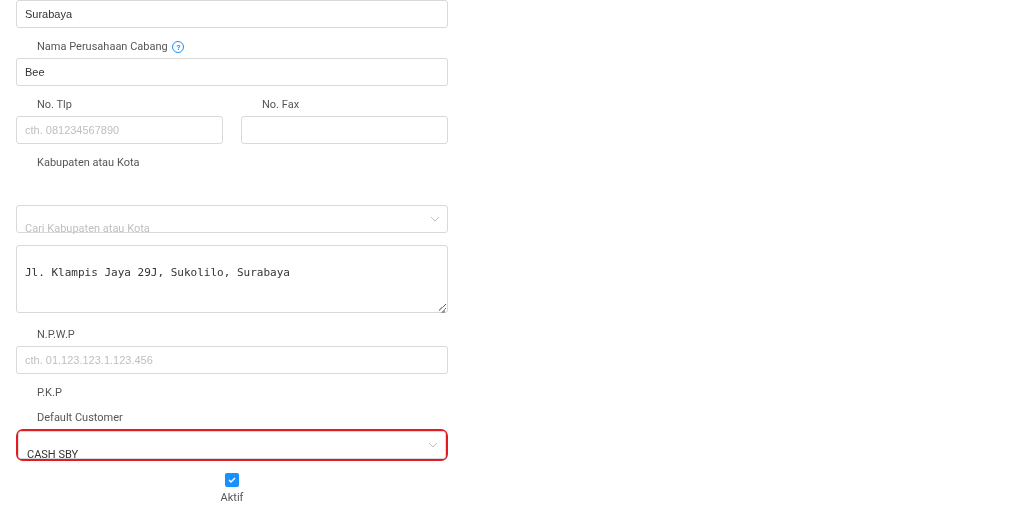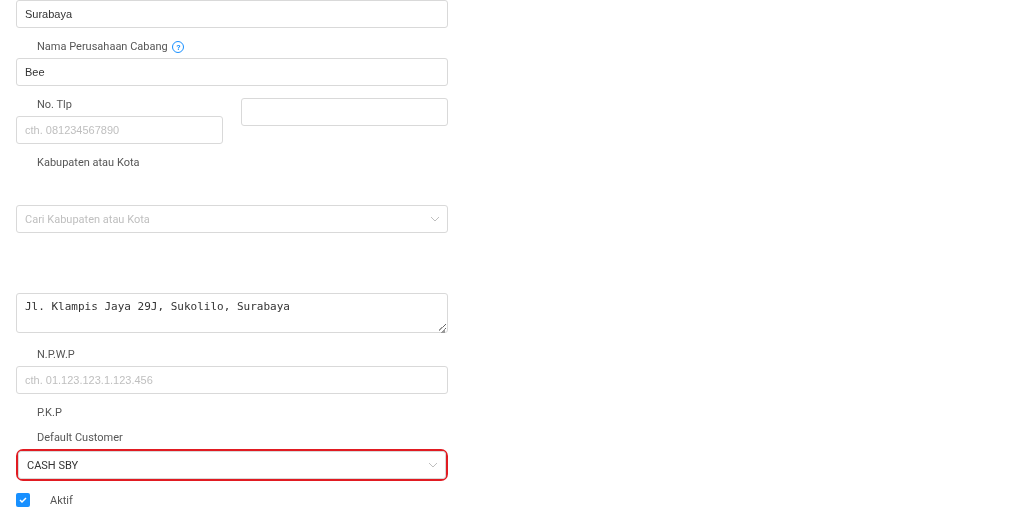--- a/index.html
+++ b/index.html
@@ -29,35 +29,34 @@
       border-radius: 50%;
       color: #1890ff;
       font-size: 8px;
       font-weight: bold;
       margin-left: 2px;
       vertical-align: middle;
     }
     .form-control {
       width: 100%;
       height: 28px;
-      padding: 4px 8px;
+      padding: 13px 8px;
       border: 1px solid #d9d9d9;
       border-radius: 3px;
       font-size: 11px;
       color: #333;
       background: #fff;
       outline: none;
     }
     .form-control::placeholder { color: #bfbfbf; }
     textarea.form-control {
       height: auto;
       min-height: 40px;
-      padding: 6px 8px;
+      padding: 20px 8px;
       resize: vertical;
-      margin-top: 48px;
     }
     .form-row { display: flex; gap: 18px; justify-content: space-between; }
     .form-row .form-group { flex: 1; }
     .select-wrap { position: relative; }
     .select-wrap .form-control { padding-right: 22px; }
     .select-wrap .chevron {
       position: absolute;
       right: 8px;
       top: 50%;
       transform: translateY(-50%);
@@ -66,23 +65,24 @@
     }
     .select-wrap .chevron svg { display:block; }
     .highlight-red .select-wrap {
       border: 2px solid #e11b22;
       border-radius: 7px;
     }
     .highlight-red .select-wrap .form-control { border: 1px solid #d9d9d9; }
     .checkbox-row {
       display: flex;
       align-items: center;
-      gap: 20px;
+      gap: 4px;
       margin-top: 12px;
       margin-bottom: 20px;
+      flex-direction: column;
     }
     .chk {
       width: 14px;
       height: 14px;
       border-radius: 2px;
       background: #1890ff;
       display: inline-flex;
       align-items: center;
       justify-content: center;
       color: #fff;
@@ -128,20 +128,21 @@
     </label>
     <input type="text" class="form-control" value="Bee" style="">
   </div>
 
   <div class="form-row">
     <div class="form-group">
       <label class="form-label">No. Tlp</label>
       <input type="text" class="form-control" placeholder="cth. 081234567890" style="">
     </div>
     <div class="form-group">
+      <label class="form-label">No. Fax</label>
       <input type="text" class="form-control" style="">
     </div>
   </div>
 
   <div class="form-group">
     <label class="form-label">Kabupaten atau Kota</label>
     <div class="select-wrap">
       <div class="form-control placeholder-text" style="line-height:20px;margin-top:36px;">Cari Kabupaten atau Kota</div>
       <span class="chevron">
         <svg width="10" height="10" viewBox="0 0 10 10">

